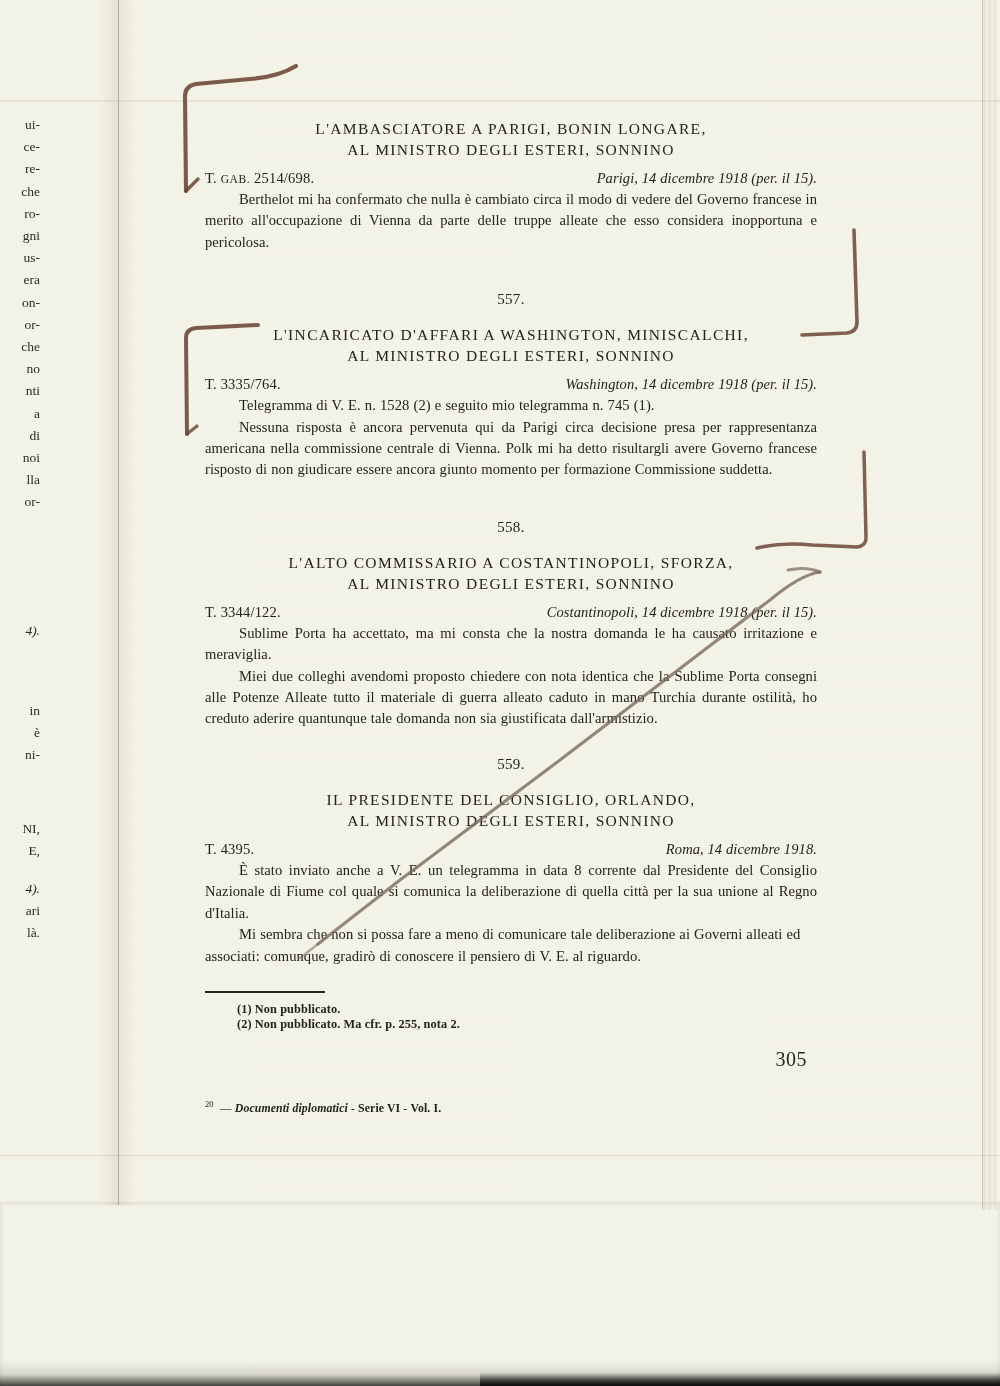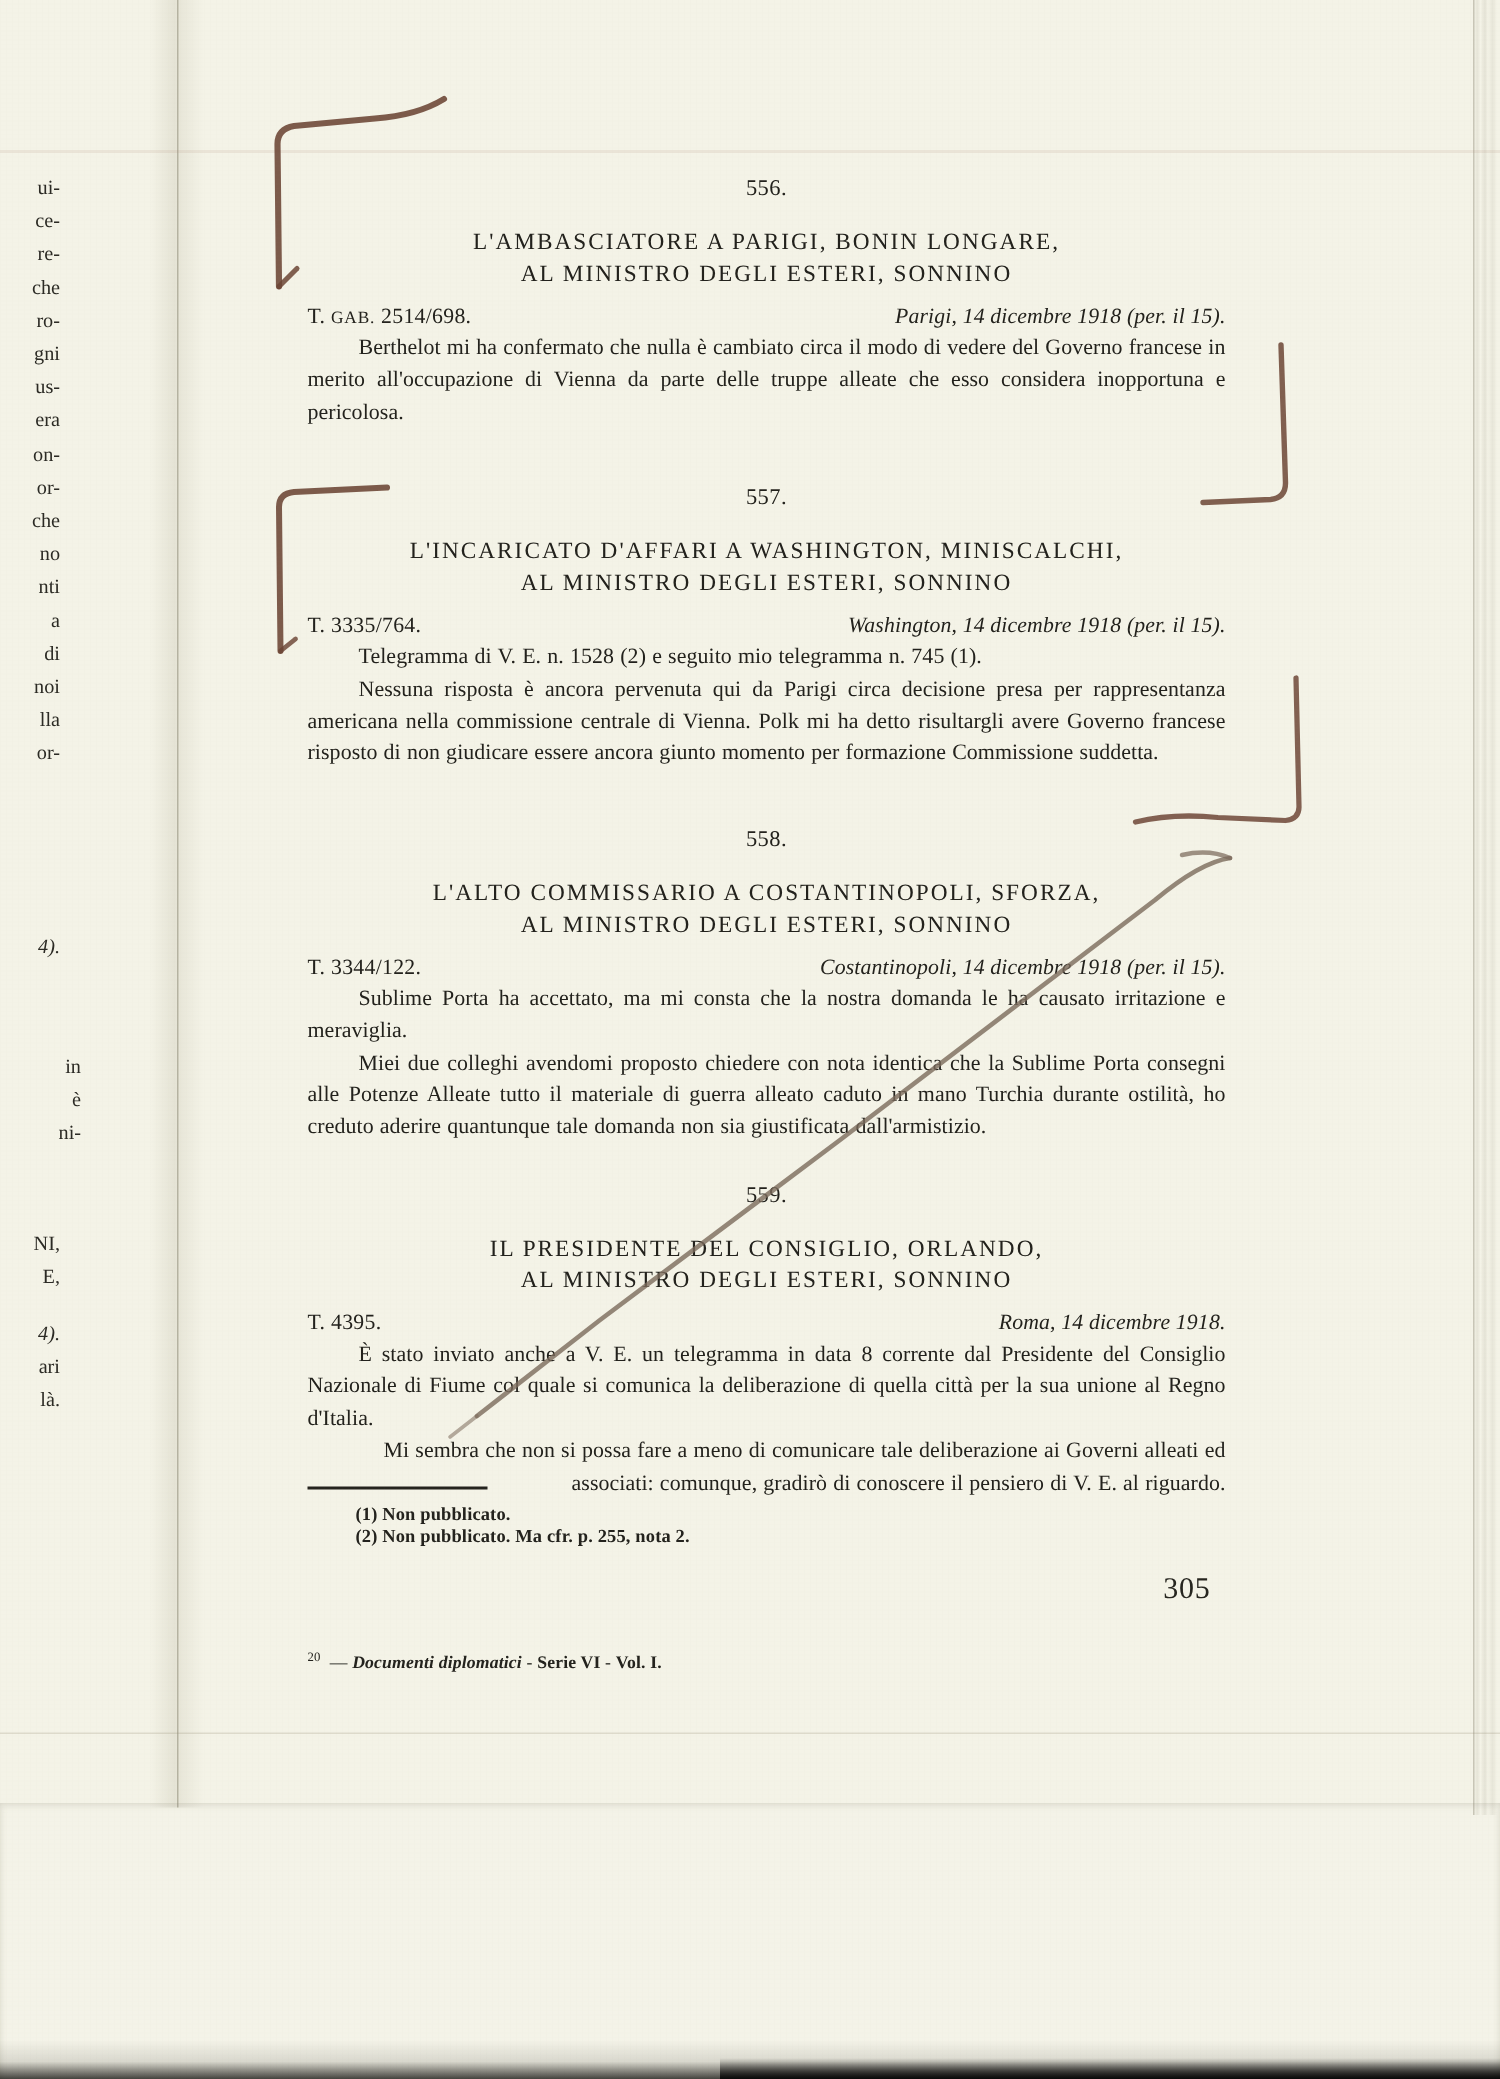--- a/index.html
+++ b/index.html
@@ -115,21 +115,21 @@
     width: 40px;
     text-align: right;
     color: #2b2a24;
     font-family: "Liberation Serif", "DejaVu Serif", serif;
     font-size: 13.5px;
     line-height: 22.2px;
   }
   .margin-col div { white-space: nowrap; }
   #margin-block-1 { top: 114px; }
   #margin-block-2 { top: 620px; }
-  #margin-block-3 { top: 700px; padding-left: 14px; }
+  #margin-block-3 { top: 700px; }
   #margin-block-4 { top: 818px; }
   #margin-block-5 { top: 878px; }
   .margin-col .ital { font-style: italic; }
 
   
   .col {
     position: absolute;
     left: 205px;
     width: 612px;
     color: #22211c;
@@ -171,21 +171,21 @@
 
   p.body {
     margin: 0;
     font-size: 14.6px;
     line-height: 21.4px;
     text-align: justify;
     text-indent: 34px;
     letter-spacing: 0.05px;
     word-spacing: 0.4px;
   }
-  p.body.last { text-align: right; }
+  p.body.last { text-align: left; }
   .gap-md { height: 26px; }
   .gap-lg { height: 38px; }
 
   
   .fn-rule {
     position: absolute;
     left: 205px; top: 991px;
     width: 120px; height: 0;
     border-top: 2px solid #24231e;
   }
@@ -281,21 +281,20 @@
 
   <div class="margin-col" id="margin-block-5">
     <div class="ital">4).</div>
     <div>ari</div>
     <div>là.</div>
   </div>
 
   <div class="col" style="top:118px;">
 
     <div>
-      <div class="docnum">556.</div>
       <div class="heading">
         <span>L'AMBASCIATORE A PARIGI, BONIN LONGARE,</span>
         <span class="l2">AL MINISTRO DEGLI ESTERI, SONNINO</span>
       </div>
       <div class="metaline">
         <span class="tnum"><span>T.</span>&nbsp;<span class="sc">GAB.</span>&nbsp;<span>2514/698.</span></span>
         <span class="place">Parigi, 14 dicembre 1918 (per. il 15).</span>
       </div>
       <p class="body">Berthelot mi ha confermato che nulla è cambiato circa il modo di vedere del Governo francese in merito all'occupazione di Vienna da parte delle truppe alleate che esso considera inopportuna e pericolosa.</p>
     </div>

